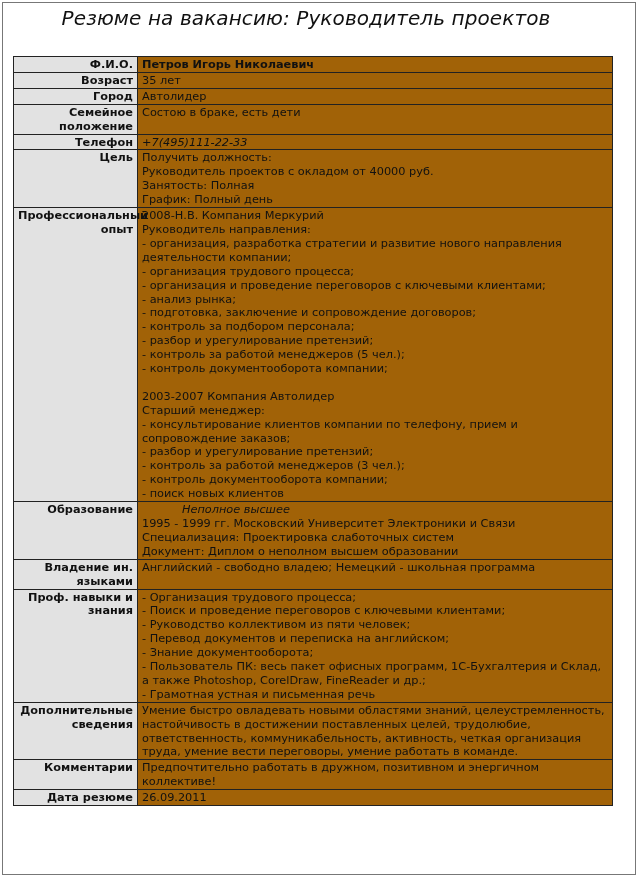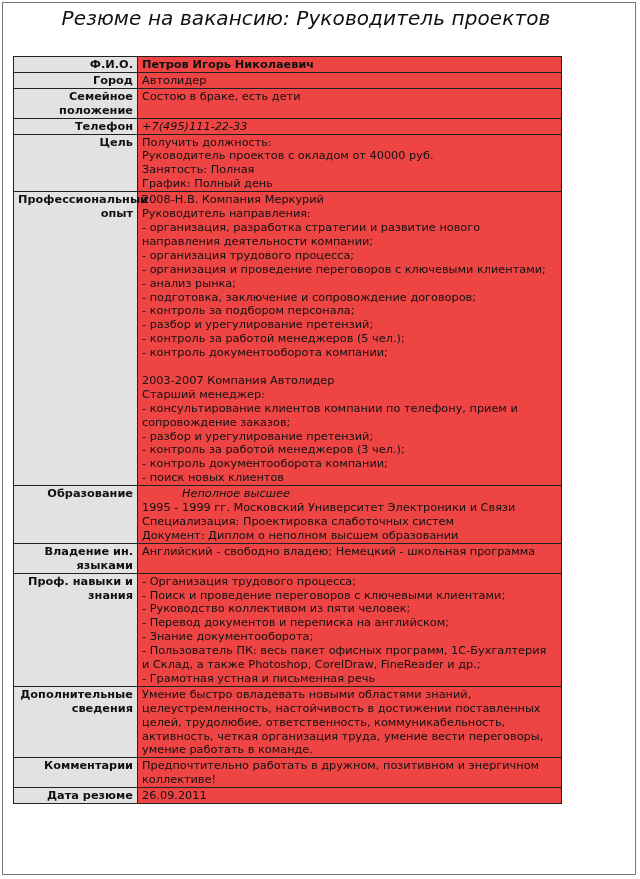--- a/index.html
+++ b/index.html
@@ -3,44 +3,48 @@
 <meta charset="utf-8">
 <style>
   html, body { margin: 0; padding: 0; background: #ffffff; }
   body { width: 640px; height: 879px; position: relative; overflow: hidden;
          font-family: "DejaVu Sans", sans-serif; color: #111; }
   .frame { position: absolute; left: 2px; top: 2px; width: 634px; height: 873px;
            border: 1px solid #777; box-sizing: border-box; }
   .title { position: absolute; left: 0; top: 6px; width: 612px; text-align: center;
            font-size: 20px; font-style: italic; font-weight: normal; color: #111;
            letter-spacing: 0.1px; }
-  table.resume { position: absolute; left: 13px; top: 56px; width: 549px;
+  table.resume { position: absolute; left: 13px; top: 56px; width: 600px;
                  border-collapse: collapse; table-layout: fixed; }
   table.resume td { border: 1px solid #222; vertical-align: top;
                     font-size: 11.3px; line-height: 13.9px; padding: 1px 4px 0 4px; }
   td.lbl { width: 115px; background: #e2e2e2; text-align: right; font-weight: bold;
            padding-right: 7px; }
-  td.val { background: #ef4444; padding-left: 5px; }
+  td.val { background: #a16207; padding-left: 5px; }
   .line { display: block; white-space: normal; }
   .blank { display: block; height: 13.9px; }
   .it { font-style: italic; margin-left: 40px; }
   .bold { font-weight: bold; }
 </style>
 </head>
 <body>
 
 <div class="frame"></div>
 
 <div class="title">Резюме на вакансию: Руководитель проектов</div>
 
 <table class="resume">
   <tbody>
       <tr>
     <td class="lbl">Ф.И.О.</td>
     <td class="val bold">Петров Игорь Николаевич</td>
+  </tr>
+  <tr>
+    <td class="lbl">Возраст</td>
+    <td class="val">35 лет</td>
   </tr>
   <tr>
     <td class="lbl">Город</td>
     <td class="val">Автолидер</td>
   </tr>
   <tr>
     <td class="lbl">Семейное положение</td>
     <td class="val">Состою в браке, есть дети</td>
   </tr>
   <tr>

